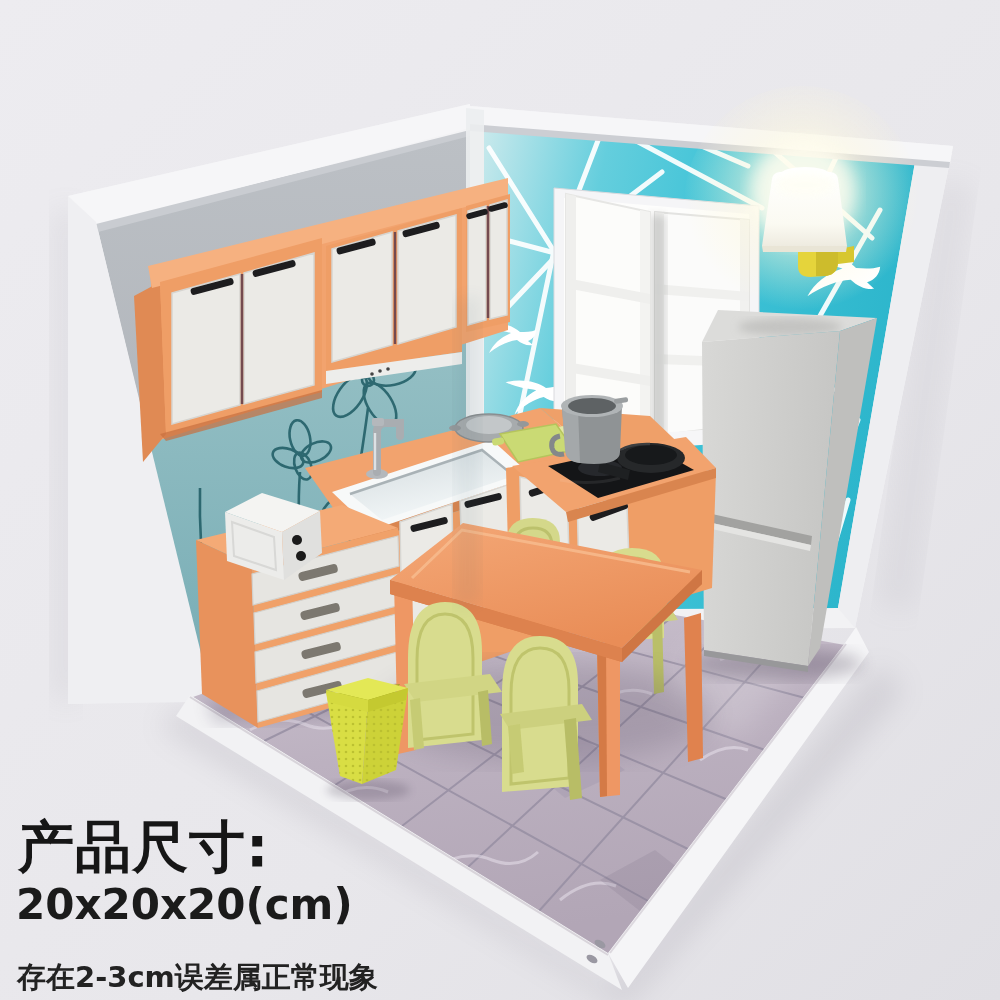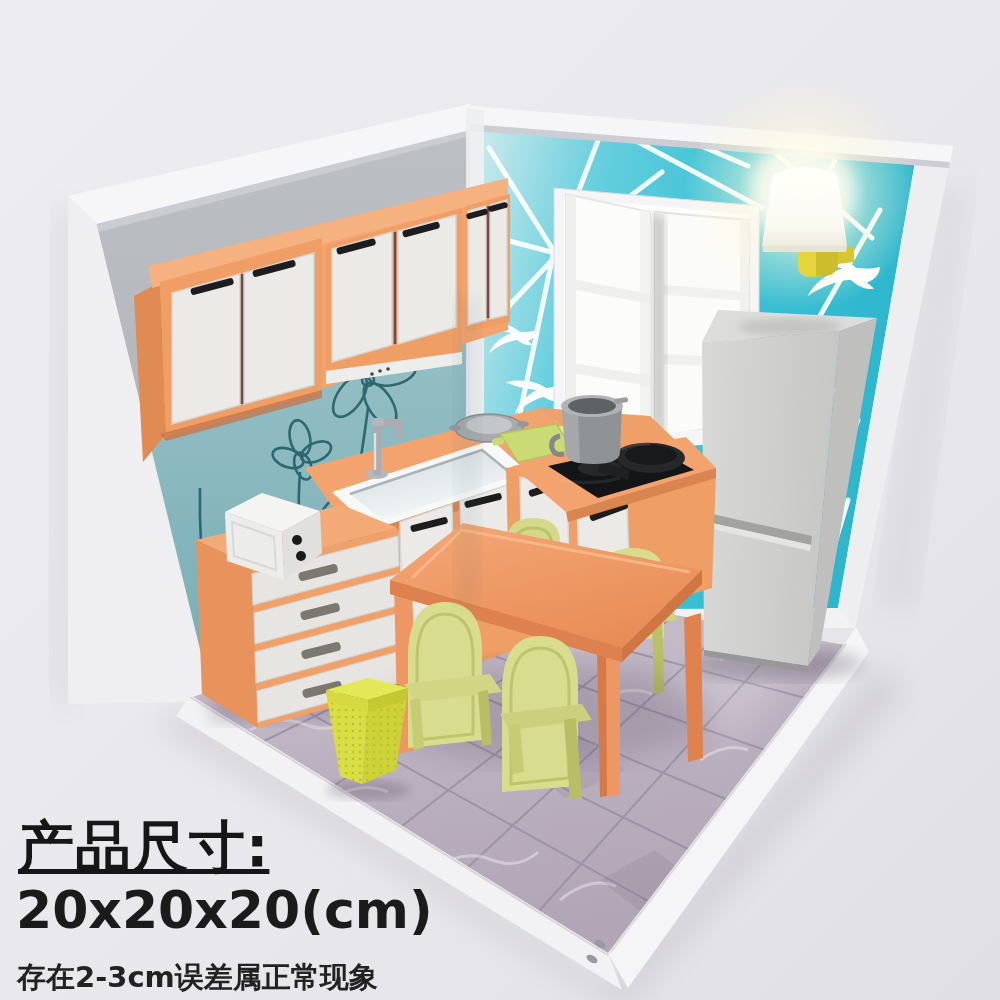--- a/index.html
+++ b/index.html
@@ -5,25 +5,25 @@
   html,body{margin:0;padding:0;background:#cfcfd4;}
   .stage{
     position:relative;width:1000px;height:1000px;overflow:hidden;
     font-family:"DejaVu Sans","Liberation Sans",sans-serif;
     background:#eae9ed;
   }
   .stage svg{position:absolute;inset:0;display:block;}
   .overlay{position:absolute;left:0;top:0;width:100%;height:100%;pointer-events:none;}
   .ov-title{
     position:absolute;left:18px;top:810px;
-    font-size:56px;font-weight:900;color:#161616;letter-spacing:1px;text-decoration:underline;
+    font-size:56px;font-weight:900;color:#161616;letter-spacing:1px;
   }
   .ov-dims{
     position:absolute;left:16px;top:880px;
-    font-size:52px;font-weight:700;color:#1b1b1b;letter-spacing:0px;
+    font-size:42px;font-weight:700;color:#1b1b1b;letter-spacing:0px;
   }
   .ov-note1{
     position:absolute;left:17px;top:926px;
     font-size:29px;font-weight:700;color:#222;
   }
   .ov-note2{
     position:absolute;left:17px;top:958px;
     font-size:29px;font-weight:700;color:#222;
   }
 </style>

